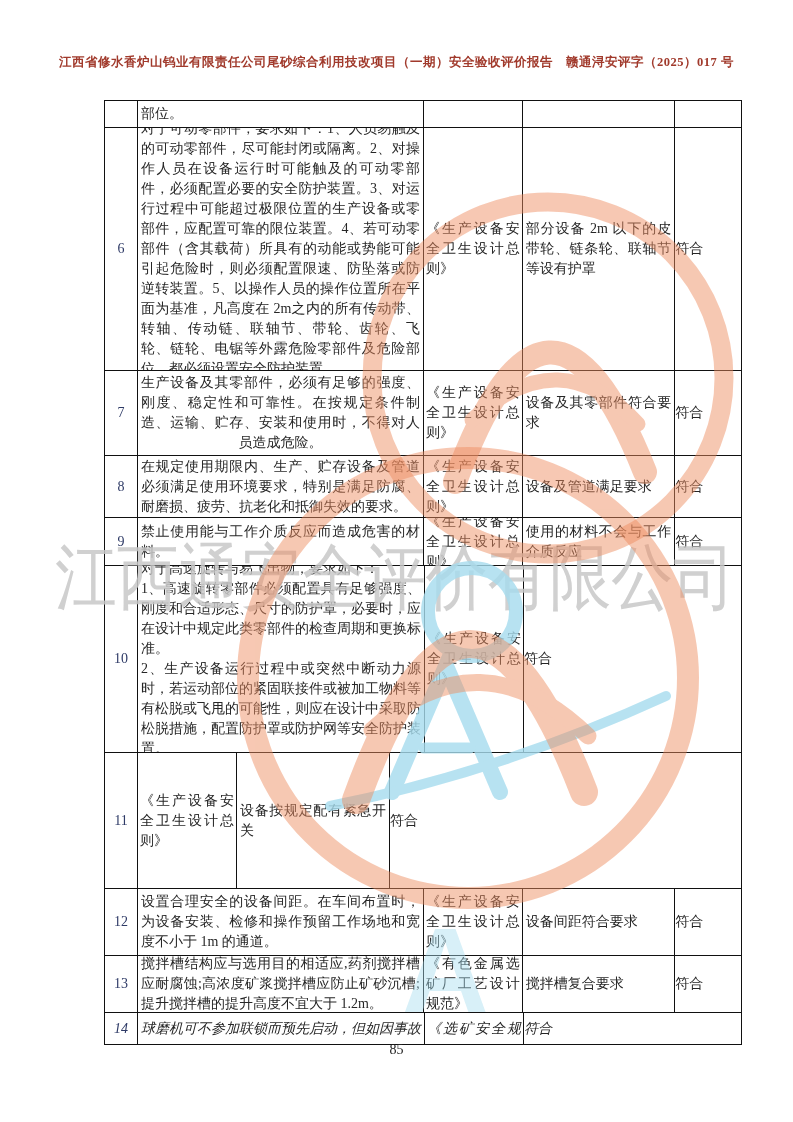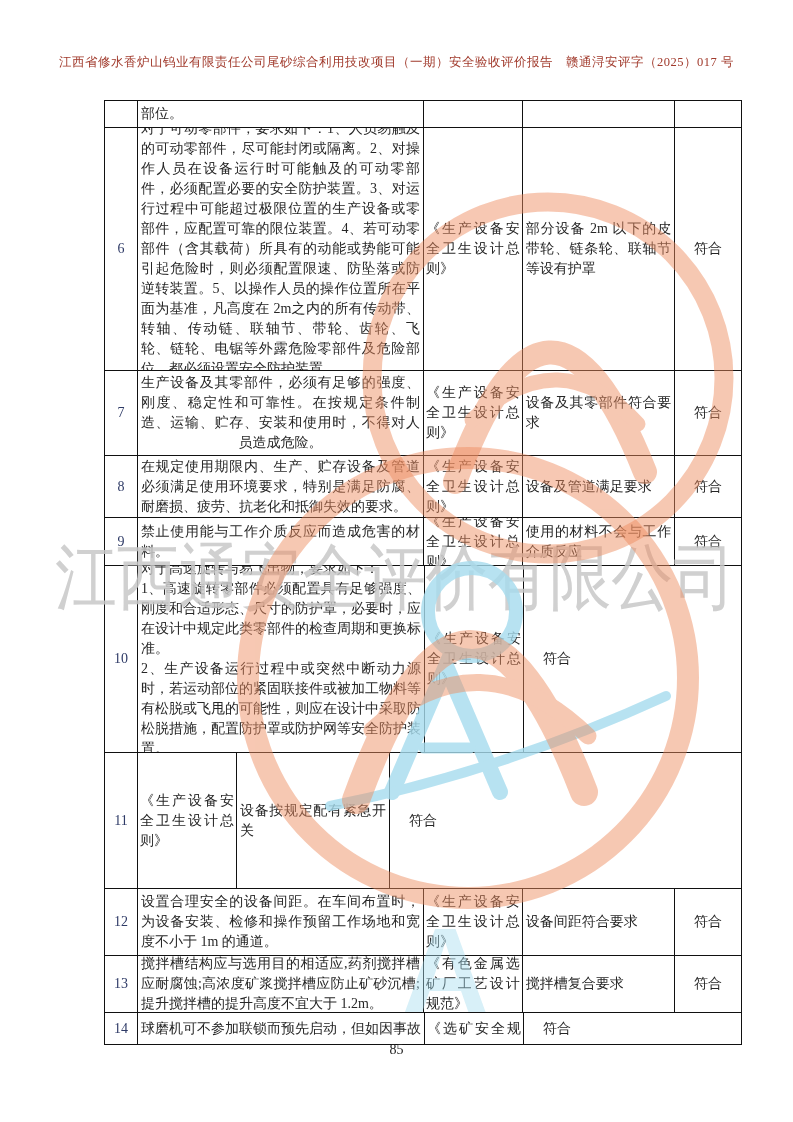--- a/index.html
+++ b/index.html
@@ -8,21 +8,21 @@
     width:793px;height:1122px;
     background:#ffffff;
     overflow:hidden;
     font-family:"Liberation Serif","DejaVu Serif",serif;
     color:#262626;
   }
   
   .doc-header{
     position:absolute;top:54px;left:0;width:100%;
     text-align:center;
-    font-size:12.5px;font-weight:normal;
+    font-size:12.5px;font-weight:bold;
     color:#a13a2c;
     letter-spacing:0.5px;
   }
   
   .eval-table{
     position:absolute;left:104px;top:100px;width:638px;
     border:1.5px solid #111;
     box-sizing:border-box;
     background:transparent;
   }
@@ -33,21 +33,21 @@
     border-right:1.5px solid #111;
     display:flex;align-items:center;
     overflow:hidden;
     font-size:14px;line-height:20px;
   }
   .cell:last-child{border-right:none;}
   .c-no{width:33px;justify-content:center;color:#2e3a66;}
   .c-desc{width:287px;padding:1px 3px;}
   .c-std{width:99px;padding:1px 2px;}
   .c-find{width:153px;padding:1px 3px;}
-  .c-res{width:66px;justify-content:center;}
+  .c-res{width:66px;}
   .c-desc span,.c-std span,.c-find span{
     white-space:pre-wrap;
     text-align:justify;
     width:100%;
     display:block;
   }
   .center-last span{text-align-last:center;}
   .just-last span{text-align-last:justify;}
   
   .page-num{
@@ -217,21 +217,21 @@
           <span>《有色金属选矿厂工艺设计规范》</span>
         </div>
       <div class="cell c-find">
           <span>搅拌槽复合要求</span>
         </div>
       <div class="cell c-res">
           <span>符合</span>
         </div>
     </div>
 
-    <div class="t-row" style="height:31px;">
+    <div class="t-row" style="height:31px;font-style:italic;">
       <div class="cell c-no">
           <span>14</span>
         </div>
       <div class="cell c-desc">
           <span>球磨机可不参加联锁而预先启动，但如因事故</span>
         </div>
       <div class="cell c-std just-last">
           <span>《选矿安全规</span>
         </div>
       <div class="cell c-res">

